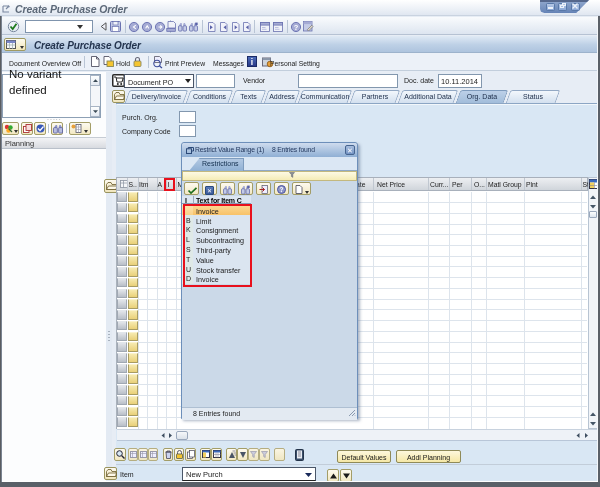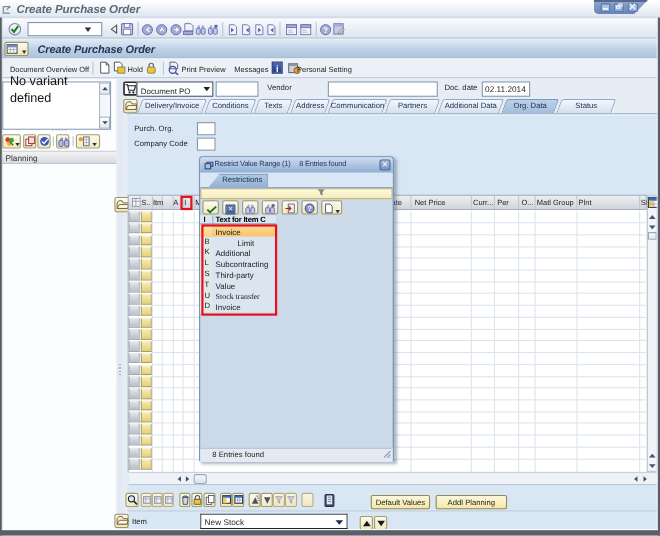--- a/index.html
+++ b/index.html
@@ -214,21 +214,21 @@
 <div style="left:124px;top:74px;width:70px;height:14px;background:#fff;border:1px solid #4a5568;"></div>
 <div style="left:128px;top:77.5px;font-size:7.2px;color:#1c1c1c;font-weight:normal;white-space:nowrap;">Document PO</div>
 <svg style="left:185px;top:79px" width="6" height="4">
     <path d="M0 0 L6 0 L3 4 Z" fill="#222"></path>
   </svg>
 <div style="left:196px;top:74px;width:39px;height:14px;background:#fff;border:1px solid #8297ae;"></div>
 <div style="left:243px;top:77px;font-size:7px;color:#1c1c1c;font-weight:normal;white-space:nowrap;">Vendor</div>
 <div style="left:298px;top:74px;width:100px;height:14px;background:#fff;border:1px solid #8297ae;"></div>
 <div style="left:404px;top:77px;font-size:7px;color:#1c1c1c;font-weight:normal;white-space:nowrap;">Doc. date</div>
 <div style="left:438px;top:74px;width:44px;height:14px;background:#fff;border:1px solid #8297ae;"></div>
-<div style="left:441px;top:77px;font-size:7.5px;color:#1c1c1c;font-weight:normal;white-space:nowrap;">02.11.2014</div>
+<div style="left:441px;top:77px;font-size:7.5px;color:#1c1c1c;font-weight:normal;white-space:nowrap;">10.11.2014</div>
 <div style="left:112px;top:90px;width:13px;height:13px;background:linear-gradient(#fdfaf0,#f0e5bc);border:1px solid #9a945e;border-radius:2px;"></div>
 <svg style="left:114px;top:92px" width="10" height="8">
     <path d="M0.5 7.5 v-5 l1.5 -2 h3 l1 2 h4 v5 Z" fill="#f7f0d8" stroke="#6a5a2a" stroke-width=".8"></path>
     <path d="M0.5 7.5 L2.5 4 h8 l-1 3.5 Z" fill="#fdf8e8" stroke="#6a5a2a" stroke-width=".8"></path>
   </svg>
 <div style="left:127px;top:90px;width:59px;height:13px;background:linear-gradient(#f2f7fc,#d3e0ef);border:1px solid #92a8c4;border-bottom:none;border-radius:2.5px 2.5px 0 0;transform:skewX(-20deg);"></div>
 <div style="left:127px;top:92.5px;width:59px;text-align:center;font-size:7px;color:#1c2c48;white-space:nowrap;">Delivery/Invoice</div>
 <div style="left:188px;top:90px;width:43px;height:13px;background:linear-gradient(#f2f7fc,#d3e0ef);border:1px solid #92a8c4;border-bottom:none;border-radius:2.5px 2.5px 0 0;transform:skewX(-20deg);"></div>
 <div style="left:188px;top:92.5px;width:43px;text-align:center;font-size:7px;color:#1c2c48;white-space:nowrap;">Conditions</div>
 <div style="left:233px;top:90px;width:31px;height:13px;background:linear-gradient(#f2f7fc,#d3e0ef);border:1px solid #92a8c4;border-bottom:none;border-radius:2.5px 2.5px 0 0;transform:skewX(-20deg);"></div>
@@ -473,21 +473,21 @@
 <div style="left:337px;top:450px;width:54px;height:13px;background:linear-gradient(#fdf8dd,#f5e7a6);border:1px solid #8f8a58;border-radius:2px;text-align:center;font-size:7px;color:#1a1a1a;padding-top:2.5px;">Default Values</div>
 <div style="left:396px;top:450px;width:65px;height:13px;background:linear-gradient(#fdf8dd,#f5e7a6);border:1px solid #8f8a58;border-radius:2px;text-align:center;font-size:7px;color:#1a1a1a;padding-top:2.5px;">Addl Planning</div>
 <div style="left:116px;top:464px;width:482px;height:1px;background:#c2cdd9;"></div>
 <div style="left:104px;top:467px;width:13px;height:13px;background:linear-gradient(#fdfaf0,#f0e5bc);border:1px solid #9a945e;border-radius:2px;"></div>
 <svg style="left:106px;top:469px" width="10" height="8">
     <path d="M0.5 7.5 v-5 l1.5 -2 h3 l1 2 h4 v5 Z" fill="#f7f0d8" stroke="#6a5a2a" stroke-width=".8"></path>
     <path d="M0.5 7.5 L2.5 4 h8 l-1 3.5 Z" fill="#fdf8e8" stroke="#6a5a2a" stroke-width=".8"></path>
   </svg>
 <div style="left:120px;top:471px;font-size:7px;color:#1c1c1c;font-weight:normal;white-space:nowrap;">Item</div>
 <div style="left:182px;top:467px;width:134px;height:14px;background:#fff;border:1px solid #4a5668;border-bottom-color:#222;"></div>
-<div style="left:186px;top:470px;font-size:7.5px;color:#1c1c1c;font-weight:normal;white-space:nowrap;">New Stock</div>
+<div style="left:186px;top:470px;font-size:7.5px;color:#1c1c1c;font-weight:normal;white-space:nowrap;">New Purch</div>
 <svg style="left:305px;top:472.5px" width="7" height="4">
     <path d="M0 0 L7 0 L3.5 4 Z" fill="#1a2a5a"></path>
   </svg>
 <div style="left:327px;top:469px;width:12px;height:13px;background:linear-gradient(#fdfaf0,#f2e8c2);border:1px solid #a39d67;border-radius:2px;"></div>
 <svg style="left:329.5px;top:472.5px" width="7" height="6">
     <path d="M0 5.5 L3.5 0.5 L7 5.5 Z" fill="#1a1a1a"></path>
   </svg>
 <div style="left:340px;top:469px;width:12px;height:13px;background:linear-gradient(#fdfaf0,#f2e8c2);border:1px solid #a39d67;border-radius:2px;"></div>
 <svg style="left:342.5px;top:472.5px" width="7" height="6">
     <path d="M0 0.5 L3.5 5.5 L7 0.5 Z" fill="#1a1a1a"></path>
@@ -547,31 +547,31 @@
 <div style="left:182px;top:195.5px;width:69px;height:88.5px;background:#dbe5f0;"></div>
 <div style="left:182px;top:195.5px;width:69px;height:8.5px;background:#dce6f1;border-bottom:1px solid #8a9cb4;"></div>
 <div style="left:185px;top:196.5px;font-size:7px;color:#000;font-weight:bold;white-space:nowrap;">I</div>
 <div style="left:196px;top:196.5px;font-size:7px;color:#000;font-weight:bold;white-space:nowrap;letter-spacing:-0.2px;">Text for Item C</div>
 <div style="left:193px;top:195.5px;width:1px;height:8.5px;background:#9aa8ba;"></div>
 <div style="left:182px;top:205px;width:11px;height:79px;background:#dfe9e7;"></div>
 <div style="left:182px;top:205.4px;width:69px;height:9.8px;background:linear-gradient(#fcd996,#f8c268);"></div>
 <div style="left:182px;top:205.4px;width:11px;height:9.8px;background:linear-gradient(#fde3b0,#fad188);"></div>
 <div style="left:196px;top:206.70000000000002px;font-size:7.2px;color:#1a1a1a;font-weight:normal;white-space:nowrap;">Invoice</div>
 <div style="left:186px;top:216.50000000000003px;font-size:7px;color:#1a1a1a;font-weight:normal;white-space:nowrap;">B</div>
-<div style="left:196px;top:216.50000000000003px;font-size:7.2px;color:#1a1a1a;font-weight:normal;white-space:nowrap;margin-left:20px;">Limit</div>
+<div style="left:196px;top:216.50000000000003px;font-size:7.2px;color:#1a1a1a;font-weight:normal;white-space:nowrap;">Limit</div>
 <div style="left:186px;top:226.3px;font-size:7px;color:#1a1a1a;font-weight:normal;white-space:nowrap;">K</div>
-<div style="left:196px;top:226.3px;font-size:7.2px;color:#1a1a1a;font-weight:normal;white-space:nowrap;">Additional</div>
+<div style="left:196px;top:226.3px;font-size:7.2px;color:#1a1a1a;font-weight:normal;white-space:nowrap;">Consignment</div>
 <div style="left:186px;top:236.10000000000002px;font-size:7px;color:#1a1a1a;font-weight:normal;white-space:nowrap;">L</div>
 <div style="left:196px;top:236.10000000000002px;font-size:7.2px;color:#1a1a1a;font-weight:normal;white-space:nowrap;">Subcontracting</div>
 <div style="left:186px;top:245.90000000000003px;font-size:7px;color:#1a1a1a;font-weight:normal;white-space:nowrap;">S</div>
 <div style="left:196px;top:245.90000000000003px;font-size:7.2px;color:#1a1a1a;font-weight:normal;white-space:nowrap;">Third-party</div>
 <div style="left:186px;top:255.70000000000002px;font-size:7px;color:#1a1a1a;font-weight:normal;white-space:nowrap;">T</div>
 <div style="left:196px;top:255.70000000000002px;font-size:7.2px;color:#1a1a1a;font-weight:normal;white-space:nowrap;">Value</div>
 <div style="left:186px;top:265.5px;font-size:7px;color:#1a1a1a;font-weight:normal;white-space:nowrap;">U</div>
-<div style="left:196px;top:265.5px;font-size:7.2px;color:#1a1a1a;font-weight:normal;white-space:nowrap;font-family:Liberation Serif, serif;">Stock transfer</div>
+<div style="left:196px;top:265.5px;font-size:7.2px;color:#1a1a1a;font-weight:normal;white-space:nowrap;">Stock transfer</div>
 <div style="left:186px;top:275.3px;font-size:7px;color:#1a1a1a;font-weight:normal;white-space:nowrap;">D</div>
 <div style="left:196px;top:275.3px;font-size:7.2px;color:#1a1a1a;font-weight:normal;white-space:nowrap;">Invoice</div>
 <div style="left:183px;top:203.5px;width:69px;height:83.5px;border:2px solid #e8101c;"></div>
 <div style="left:182px;top:407px;width:175px;height:12.5px;background:#e3eaf2;border-top:1px solid #aebfd2;"></div>
 <div style="left:193px;top:409.5px;font-size:7px;color:#222;font-weight:normal;white-space:nowrap;">8 Entries found</div>
 <svg style="left:349px;top:410px" width="7" height="7">
     <path d="M6 0 L0 6 M6 3 L3 6 M6 5.5 L5.5 6" stroke="#8a9ab0" stroke-width="1"></path>
   </svg>
 <div style="left:0;top:16px;width:2px;height:471px;background:linear-gradient(90deg,#4a4a4a,#8a96a8);"></div>
 <div style="left:597px;top:16px;width:1px;height:465px;background:#f4f7fa;"></div>

